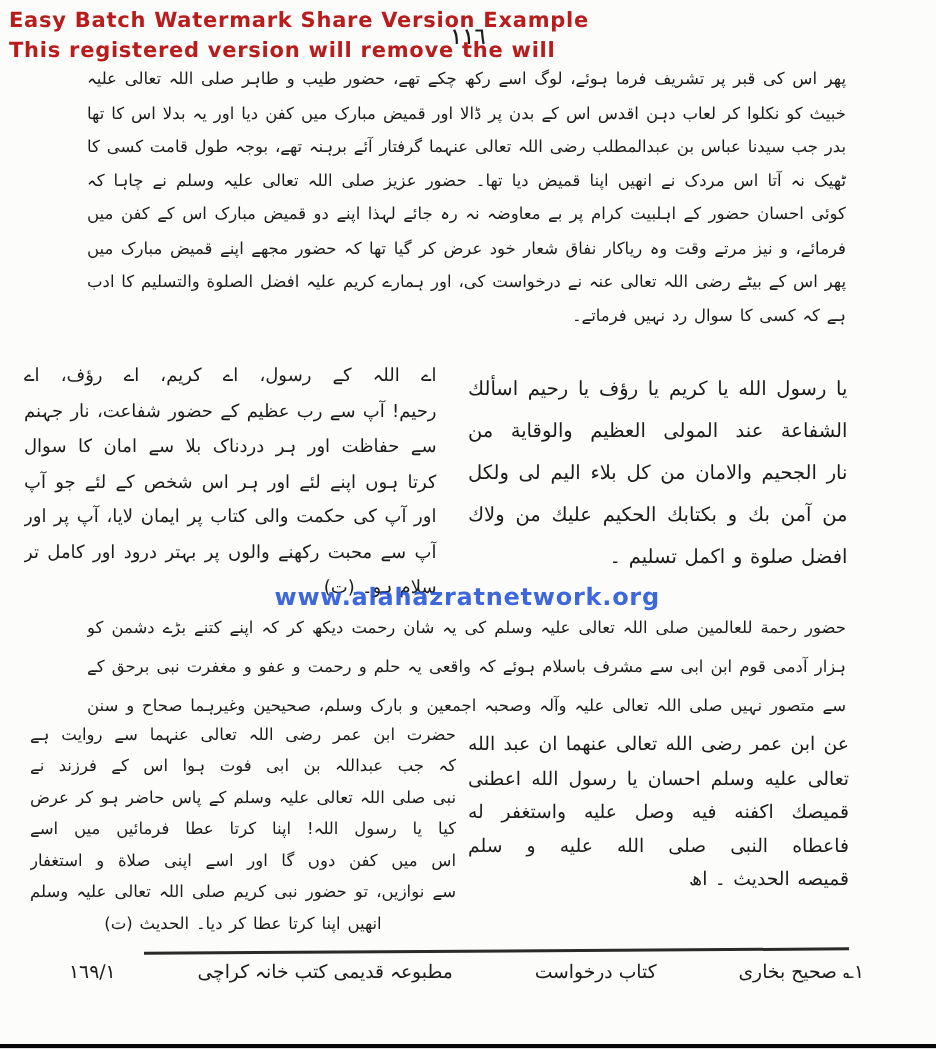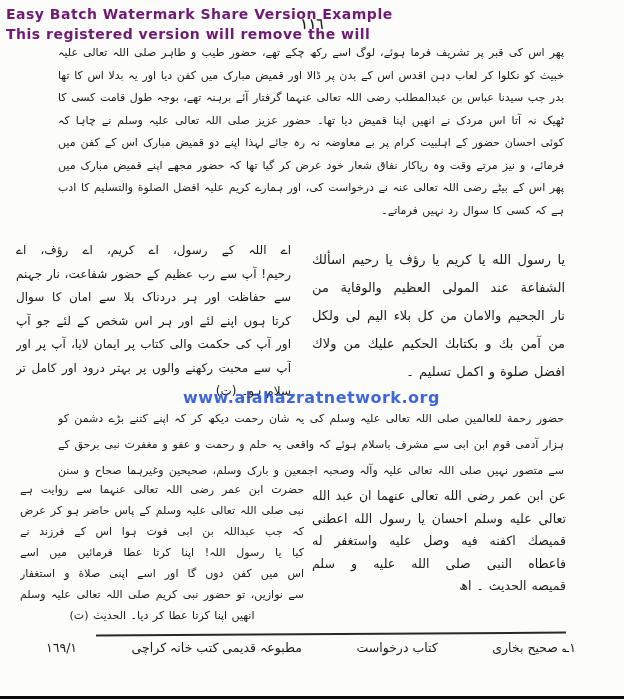--- a/index.html
+++ b/index.html
@@ -4,21 +4,21 @@
 <style>
   html,body{margin:0;padding:0;background:#ffffff;}
   .page{
     position:relative;width:624px;height:699px;overflow:hidden;
     background:#fcfcfa;color:#1b1b1b;
     font-family:"DejaVu Sans",sans-serif;
   }
   
   .wm-top{
     position:absolute;top:4px;left:6px;width:420px;
-    color:#701a75;font-size:14px;font-weight:bold;line-height:20px;
+    color:#b91c1c;font-size:14px;font-weight:bold;line-height:20px;
     letter-spacing:.5px;
   }
   .pagenum{
     position:absolute;top:16px;left:0;width:100%;
     text-align:center;font-size:14px;letter-spacing:2px;font-family:Liberation Serif, serif;
   }
   .rtl{direction:rtl;unicode-bidi:isolate;}
   .block .ln{
     display:block;overflow:hidden;
     text-align:justify;text-align-last:justify;
@@ -107,22 +107,22 @@
   <div class="sec2-ar block rtl">
       <span class="ln">عن ابن عمر رضى الله تعالى عنهما ان عبد الله</span>
       <span class="ln">تعالى عليه وسلم احسان يا رسول الله اعطنى</span>
       <span class="ln">قميصك اكفنه فيه وصل عليه واستغفر له</span>
       <span class="ln">فاعطاه النبى صلى الله عليه و سلم</span>
       <span class="ln">قميصه الحديث ۔ اھ</span>
     </div>
 
   <div class="sec2-ur block rtl">
       <span class="ln">حضرت ابن عمر رضی اللہ تعالی عنہما سے روایت ہے</span>
+      <span class="ln">کہ جب عبداللہ بن ابی فوت ہوا اس کے فرزند نے</span>
       <span class="ln">نبی صلی اللہ تعالی علیہ وسلم کے پاس حاضر ہو کر عرض</span>
-      <span class="ln">کہ جب عبداللہ بن ابی فوت ہوا اس کے فرزند نے</span>
       <span class="ln">کیا یا رسول اللہ! اپنا کرتا عطا فرمائیں میں اسے</span>
       <span class="ln">اس میں کفن دوں گا اور اسے اپنی صلاة و استغفار</span>
       <span class="ln">سے نوازیں، تو حضور نبی کریم صلی اللہ تعالی علیہ وسلم نے</span>
       <span class="ln">انھیں اپنا کرتا عطا کر دیا۔ الحدیث (ت)</span>
     </div>
 
   <div class="footsep"></div>
 
   <div class="footer rtl">
     <span class="item"><span>۱؎</span> <span>صحیح بخاری</span></span>

